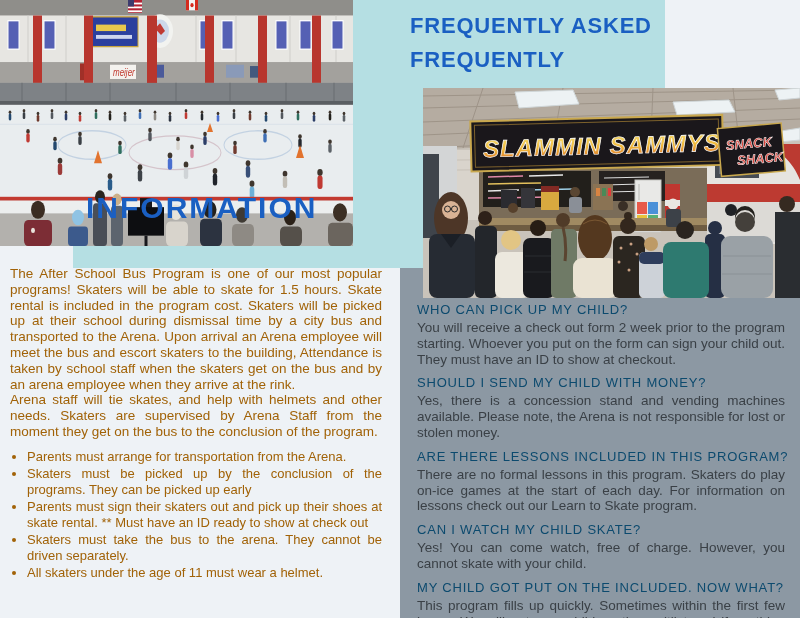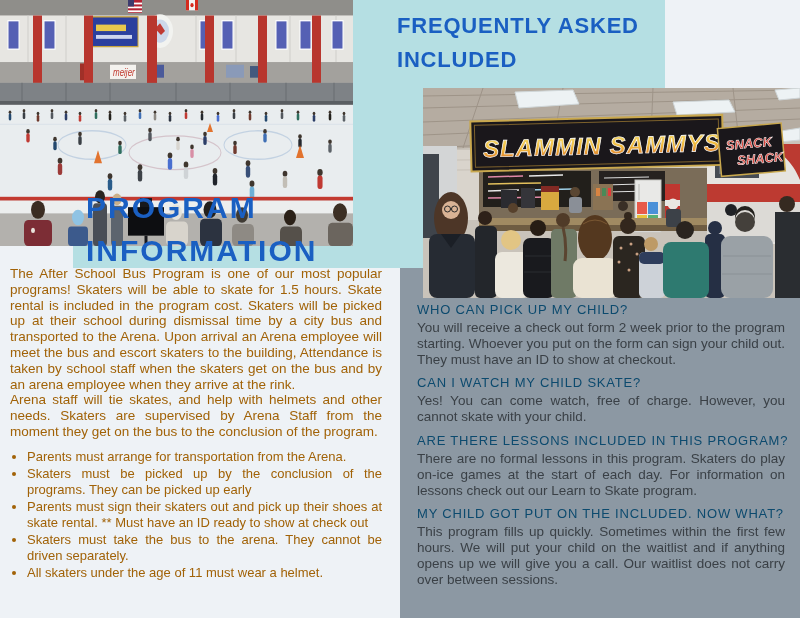--- a/index.html
+++ b/index.html
@@ -14,21 +14,21 @@
   .teal-block-right{left:353px;top:0;width:312px;height:268px;background:#b5dfe3;}
   .teal-block-left{left:73px;top:190px;width:280px;height:78px;background:#b5dfe3;}
   .gray-panel{left:400px;top:268px;width:400px;height:350px;background:#8c98a3;}
   
   .photo-rink{left:0;top:0;width:353px;height:246px;}
   .photo-concession{left:423px;top:88px;width:377px;height:210px;}
   .photo-rink svg,.photo-concession svg{display:block;width:100%;height:100%;}
   
   .program-title{left:86px;top:186px;line-height:43px;font-size:30px;font-weight:bold;
     letter-spacing:2px;color:#1a5fc2;}
-  .faq-title{left:397px;top:9px;line-height:34px;font-size:22px;font-weight:bold;
+  .faq-title{left:410px;top:9px;line-height:34px;font-size:22px;font-weight:bold;
     letter-spacing:.8px;color:#1a5fc2;}
   
   .left-body{left:10px;top:266px;width:372px;color:#a16207;}
   .left-body p{margin:0;font-size:13.5px;line-height:15.8px;text-align:justify;}
   .left-body ul{margin:9px 0 0;padding-left:17px;}
   .left-body li{font-size:13px;line-height:15.5px;margin-bottom:2px;text-align:justify;}
   
   .faq-list{left:417px;top:303px;width:368px;}
   .faq-q{font-size:13px;font-weight:normal;letter-spacing:.8px;color:#0c4a6e;
     margin:9px 0 4px;line-height:13px;white-space:nowrap;}
@@ -364,51 +364,54 @@
     <rect x="298" y="148" width="52" height="62" rx="9" fill="#9aa1a6"></rect>
     <line x1="300" y1="168" x2="348" y2="168" stroke="#8a9196"></line>
     <line x1="299" y1="186" x2="349" y2="186" stroke="#8a9196"></line>
     <circle cx="364" cy="116" r="8" fill="#352a21"></circle>
     <rect x="352" y="124" width="25" height="86" fill="#2a2d31"></rect>
   </g>
 </svg>
 </div>
 
 <div class="abs program-title">
-  <div>PROGRAM</div>
   <div>INFORMATION</div>
 </div>
 
 <div class="abs faq-title">
   <div>FREQUENTLY ASKED</div>
-  <div>INCLUDED</div>
+  <div>FREQUENTLY</div>
 </div>
 
 <div class="abs left-body">
   <p>The After School Bus Program is one of our most popular programs! Skaters will be able to skate for 1.5 hours. Skate rental is included in the program cost. Skaters will be picked up at their school during dismissal time by a city bus and transported to the Arena. Upon arrival an Arena employee will meet the bus and escort skaters to the building, Attendance is taken by school staff when the skaters get on the bus and by an arena employee when they arrive at the rink.</p>
   <p>Arena staff will tie skates, and help with helmets and other needs. Skaters are supervised by Arena Staff from the moment they get on the bus to the conclusion of the program.</p>
   <ul>
     <li>Parents must arrange for transportation from the Arena.</li>
     <li>Skaters must be picked up by the conclusion of the programs. They can be picked up early</li>
     <li>Parents must sign their skaters out and pick up their shoes at skate rental. ** Must have an ID ready to show at check out</li>
     <li>Skaters must take the bus to the arena. They cannot be driven separately.</li>
     <li>All skaters under the age of 11 must wear a helmet.</li>
   </ul>
 </div>
 
 <div class="abs faq-list">
   <div class="faq-item">
     <div class="faq-q">WHO CAN PICK UP MY CHILD?</div>
     <p class="faq-a">You will receive a check out form 2 week prior to the program starting. Whoever you put on the form can sign your child out. They must have an ID to show at checkout.</p>
   </div>
   <div class="faq-item">
-    <div class="faq-q">CAN I WATCH MY CHILD SKATE?</div>
-    <p class="faq-a">Yes! You can come watch, free of charge. However, you cannot skate with your child.</p>
+    <div class="faq-q">SHOULD I SEND MY CHILD WITH MONEY?</div>
+    <p class="faq-a">Yes, there is a concession stand and vending machines available. Please note, the Arena is not responsible for lost or stolen money.</p>
   </div>
   <div class="faq-item">
     <div class="faq-q">ARE THERE LESSONS INCLUDED IN THIS PROGRAM?</div>
     <p class="faq-a">There are no formal lessons in this program. Skaters do play on-ice games at the start of each day. For information on lessons check out our Learn to Skate program.</p>
   </div>
   <div class="faq-item">
+    <div class="faq-q">CAN I WATCH MY CHILD SKATE?</div>
+    <p class="faq-a">Yes! You can come watch, free of charge. However, you cannot skate with your child.</p>
+  </div>
+  <div class="faq-item">
     <div class="faq-q">MY CHILD GOT PUT ON THE INCLUDED. NOW WHAT?</div>
     <p class="faq-a">This program fills up quickly. Sometimes within the first few hours. We will put your child on the waitlist and if anything opens up we will give you a call. Our waitlist does not carry over between sessions.</p>
   </div>
 </div>
 
 </body></html>

